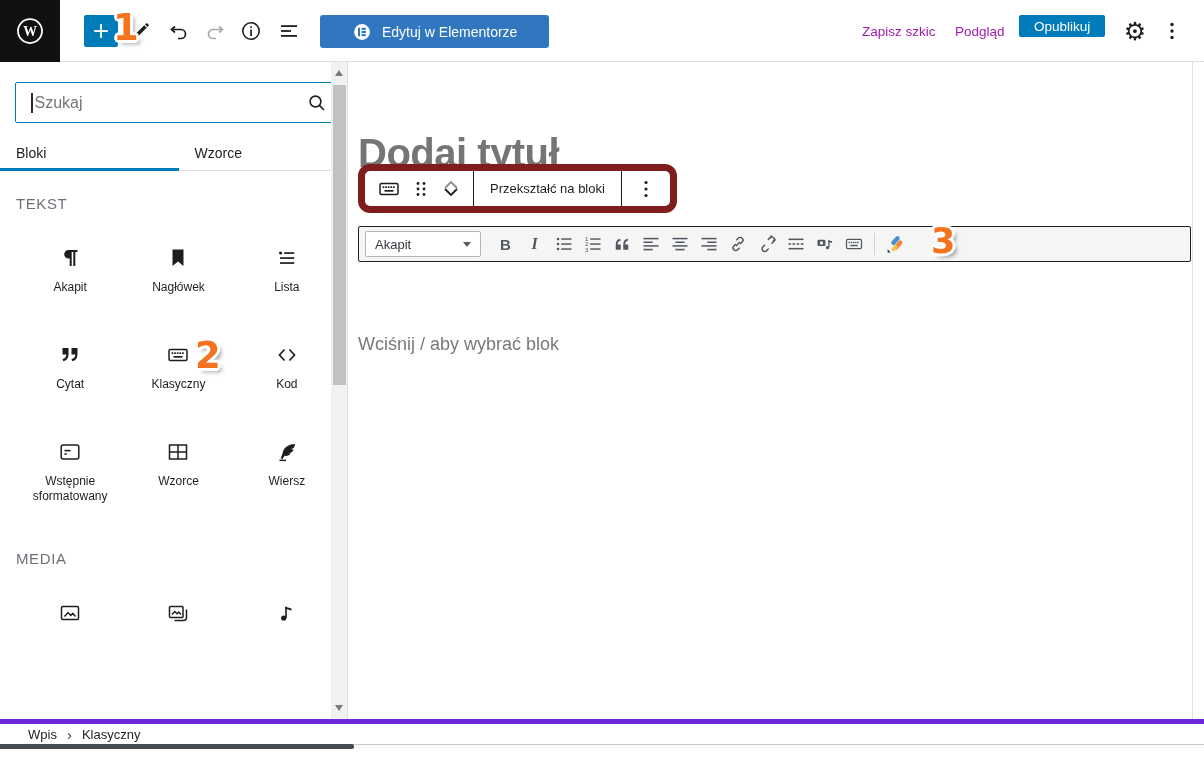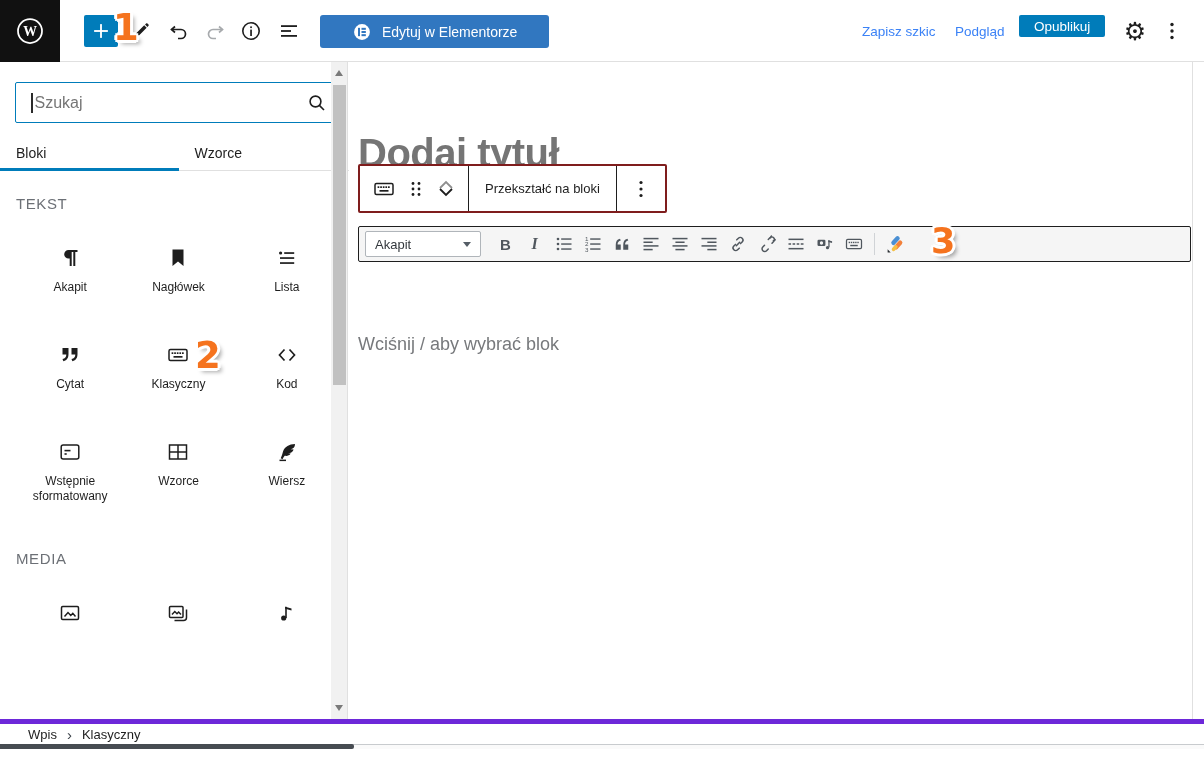--- a/index.html
+++ b/index.html
@@ -6,21 +6,21 @@
   body { background:#fff; font-family:"Liberation Sans", sans-serif; }
   .app { position:relative; width:1204px; height:774px; background:#fff; overflow:hidden; }
 
   
   .topbar { position:absolute; left:0; top:0; width:1204px; height:62px; background:#fff; border-bottom:1px solid #e0e0e0; z-index:5; }
   .wp-logo { position:absolute; left:0; top:0; width:60px; height:62px; background:#111; display:flex; align-items:center; justify-content:center; }
   .btn-add { position:absolute; left:84px; top:15px; width:34px; height:32px; background:#007cba; border:none; border-radius:2px; display:flex; align-items:center; justify-content:center; cursor:pointer; }
   .tool { position:absolute; top:19px; width:24px; height:24px; color:#1e1e1e; background:none; border:none; display:flex; align-items:center; justify-content:center; cursor:pointer; }
   .tool.disabled { color:#a7aaad; }
   .elementor-btn { position:absolute; left:320px; top:15px; height:33px; padding:0 32px; background:#3177c0; border:none; border-radius:3px; color:#fff; font-size:14px; font-family:inherit; display:flex; align-items:center; gap:10px; cursor:pointer; }
-  .hdr-link { position:absolute; top:24px; font-size:13.5px; color:#3b82f6; background:none; border:none; font-family:inherit; cursor:pointer; }
+  .hdr-link { position:absolute; top:24px; font-size:13.5px; color:#a21caf; background:none; border:none; font-family:inherit; cursor:pointer; }
   .publish-btn { position:absolute; left:1019px; top:15px; height:22px; padding:0 15px; background:#007cba; border:none; border-radius:2px; color:#fff; font-size:13.5px; font-family:inherit; cursor:pointer; }
 
   
   .sidebar { position:absolute; left:0; top:62px; width:357px; height:657px; background:#fff; overflow:hidden; }
   .search { margin:20px 15px 0; height:41px; border:1.5px solid #007cba; border-radius:2px; display:flex; align-items:center; padding:0 40px 0 15px; position:relative; cursor:text; }
   .caret { width:1.5px; height:20px; background:#2b2b2b; margin-right:2px; }
   .search .ph { color:#757575; font-size:16px; }
   .search .mag { position:absolute; right:12px; top:8px; color:#1e1e1e; }
   .tabs { display:flex; margin-top:12px; border-bottom:1px solid #e0e0e0; height:36px; }
   .tab { width:50%; display:flex; align-items:center; padding-left:16px; font-size:14px; color:#1e1e1e; position:relative; background:none; border:none; font-family:inherit; cursor:pointer; }
@@ -35,21 +35,21 @@
   .vscroll { position:absolute; left:331px; top:62px; width:17px; height:657px; background:#f1f1f1; border-right:1px solid #e0e0e0; }
   .vthumb { position:absolute; left:2px; top:23px; width:13px; height:300px; background:#c1c1c1; }
   .arr { position:absolute; left:4px; width:0; height:0; border-left:4.5px solid transparent; border-right:4.5px solid transparent; }
   .arr.up { top:8px; border-bottom:6px solid #7a7a7a; }
   .arr.down { bottom:8px; border-top:6px solid #7a7a7a; }
 
   
   .canvas { position:absolute; left:349px; top:62px; width:855px; height:657px; background:#fff; }
   .canvas-edge { position:absolute; left:843px; top:0; bottom:0; width:1px; background:#e0e0e0; }
   .doc-title { position:absolute; left:9px; top:69px; font-size:40px; font-weight:700; color:#757575; letter-spacing:-.5px; }
-  .popup { position:absolute; left:9px; top:102px; height:49px; background:#fff; border:2px solid #7f1d1d; border-radius:2px; display:flex; align-items:stretch; z-index:3; }
+  .popup { position:absolute; left:9px; top:102px; height:49px; background:#fff; border:7px solid #7f1d1d; border-radius:12px; display:flex; align-items:stretch; z-index:3; }
   .pg { display:flex; align-items:center; padding:0 12px; gap:12px; }
   .pg + .pg { border-left:1px solid #1e1e1e; }
   .pbtn { background:none; border:none; color:#1e1e1e; display:flex; align-items:center; justify-content:center; cursor:pointer; padding:0; }
   .mover { display:flex; flex-direction:column; align-items:center; }
   .mover .up { color:#8f8f8f; margin-bottom:-7px; }
   .mover .down { color:#1e1e1e; }
   .transform-lbl { font-size:13px; color:#1e1e1e; white-space:nowrap; padding:0 4px; }
 
   .ctoolbar { position:absolute; left:9px; top:164px; width:833px; height:36px; background:#f5f5f5; border:1px solid #1e1e1e; border-radius:2px; display:flex; align-items:center; padding:0 6px; z-index:2; }
   .fmt-select { width:116px; height:26px; background:#fff; border:1px solid #b0b5ba; border-radius:2px; display:flex; align-items:center; justify-content:space-between; padding:0 9px; font-size:13px; color:#32373c; margin-right:10px; cursor:pointer; }

